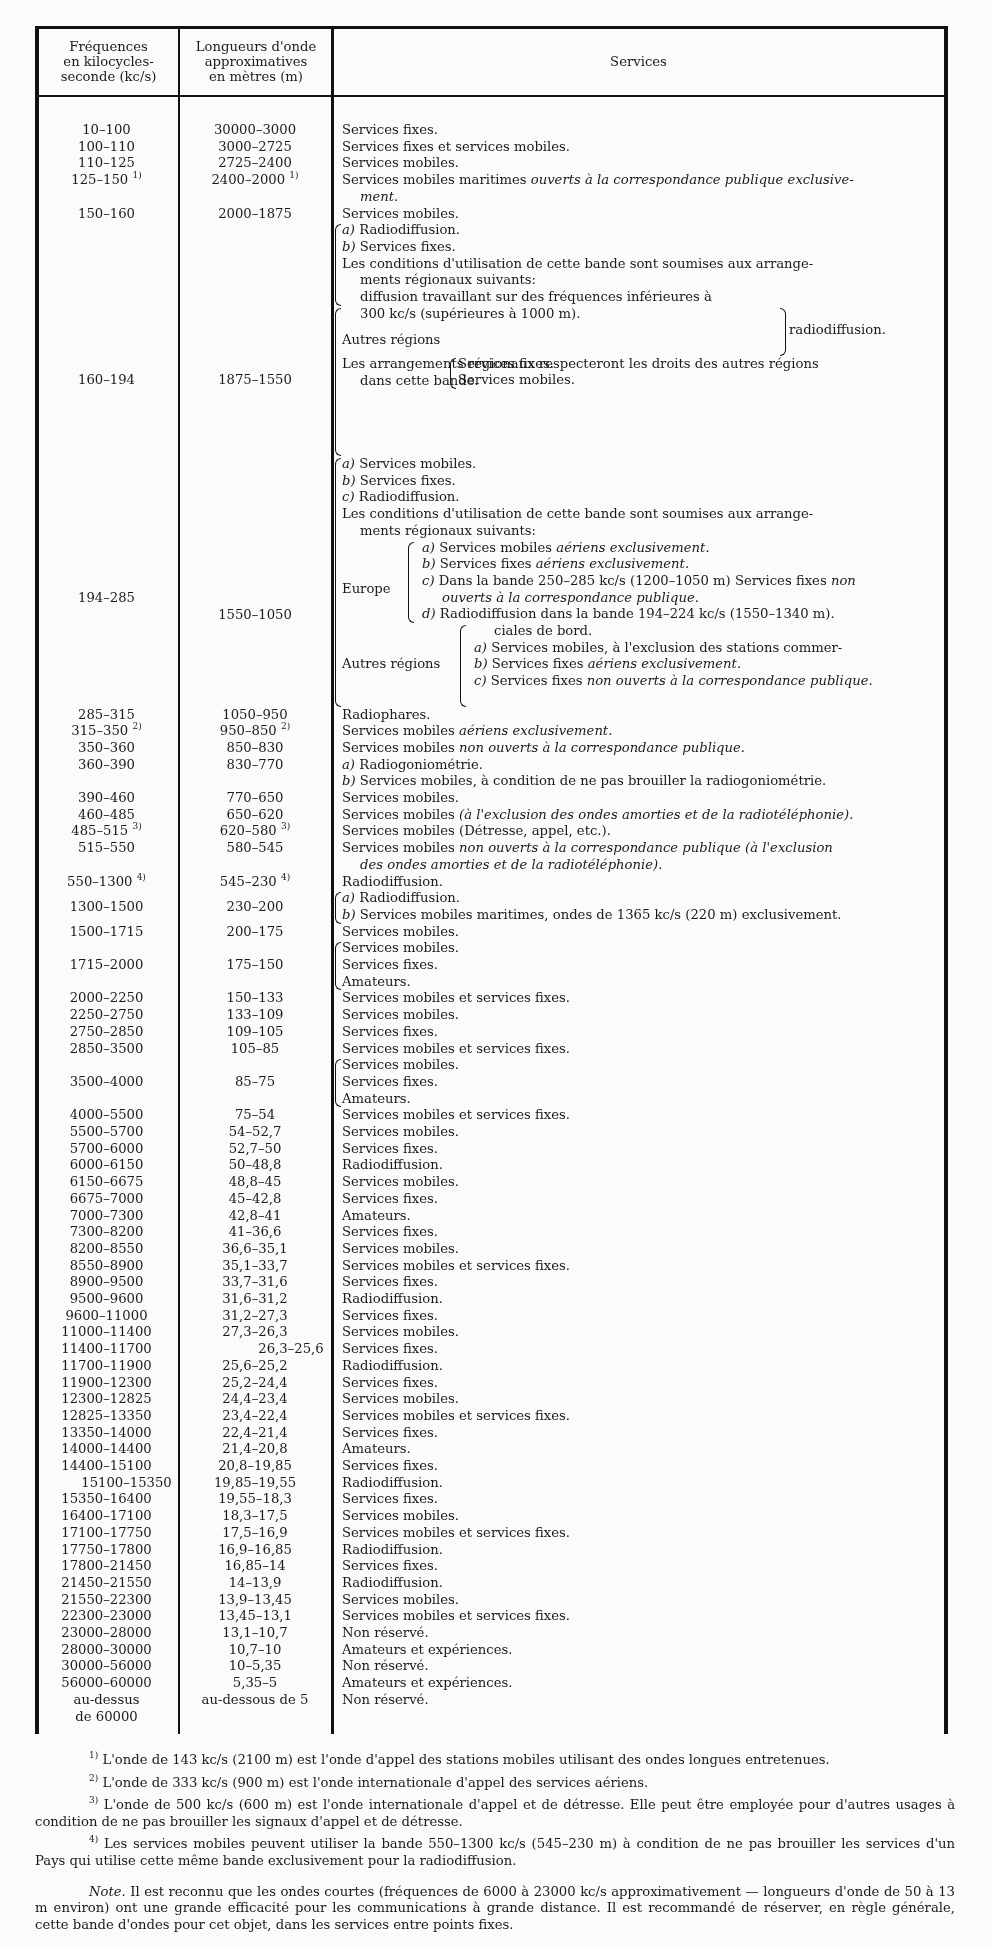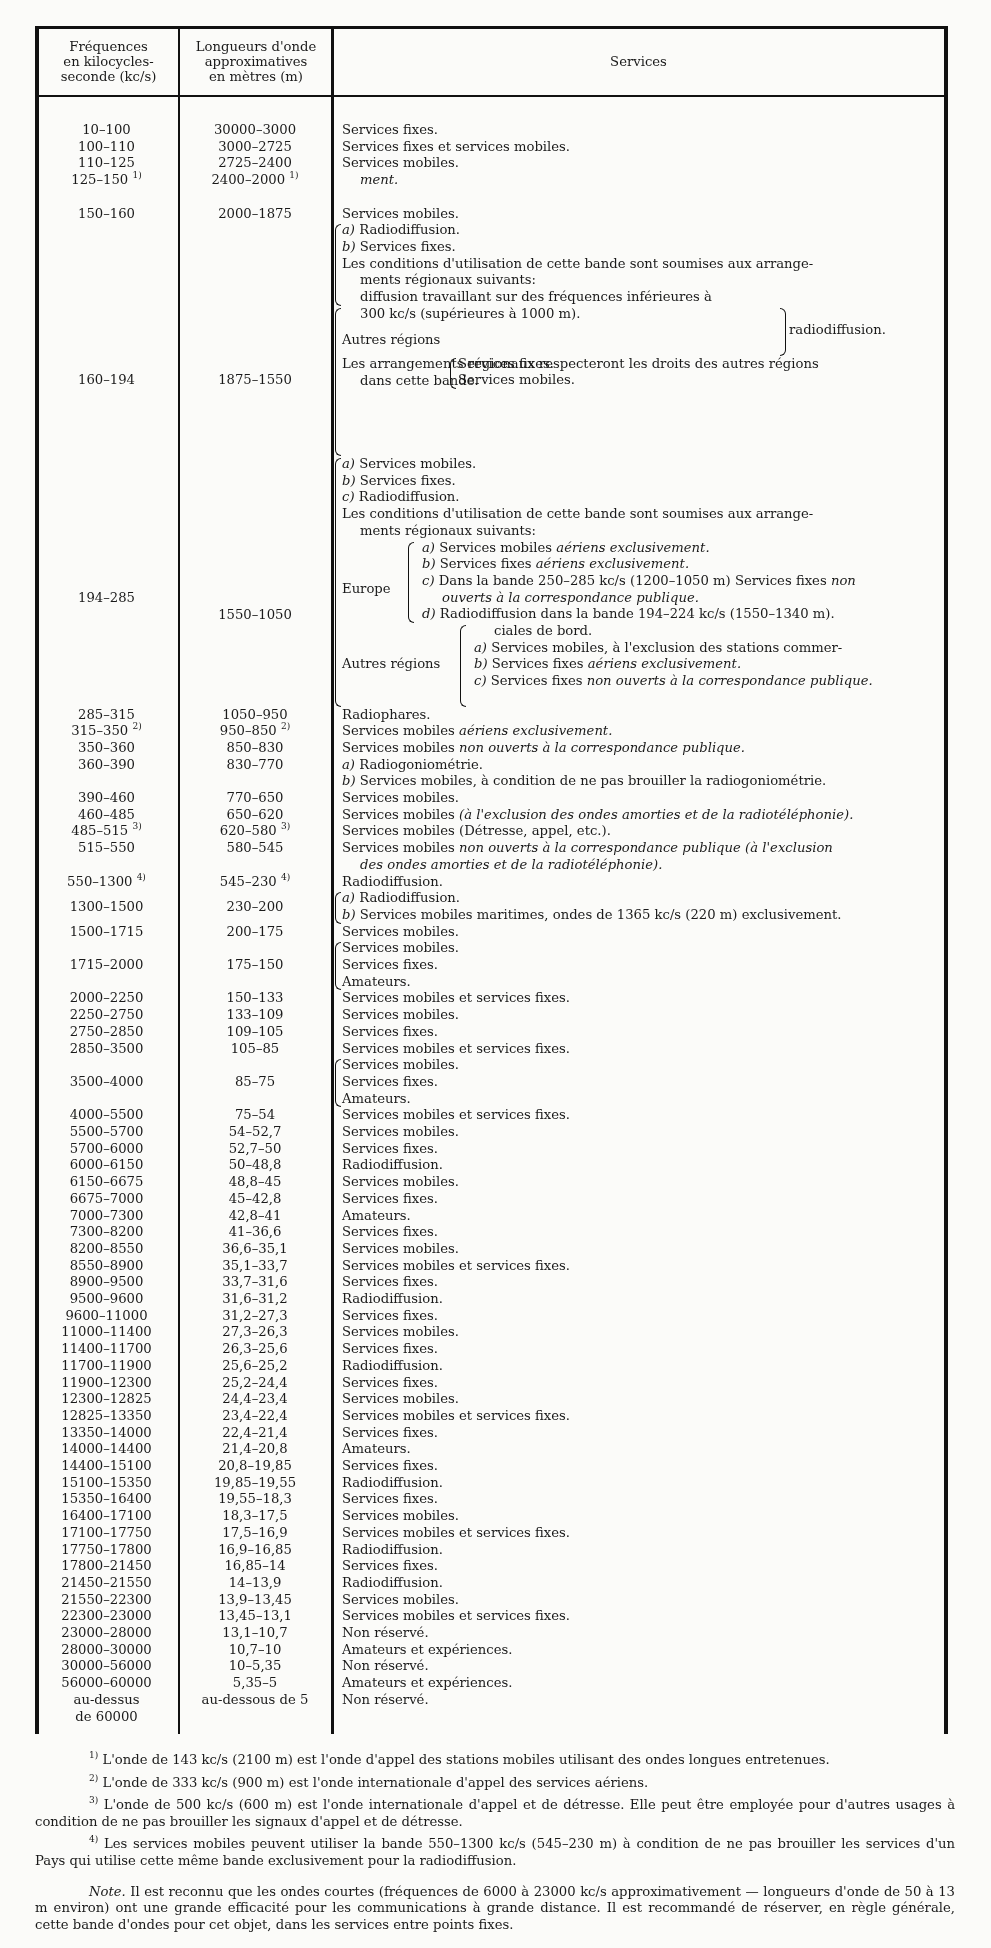--- a/index.html
+++ b/index.html
@@ -67,20 +67,21 @@
         <div class="c1" style="top: 0px;">110–125</div>
         <div class="c2" style="top: 0px;">2725–2400</div>
         <div class="c3">
           <div class="t">Services mobiles.</div>
         </div>
       </div>
       <div class="row" style="top: 146.1px; height: 33.4px;">
         <div class="c1" style="top: 0px;">125–150 <sup>1)</sup></div>
         <div class="c2" style="top: 0px;">2400–2000 <sup>1)</sup></div>
         <div class="c3">
+          <div class="t">Services mobiles maritimes <i>ouverts à la correspondance publique exclusive-</i></div>
           <div class="t ind"><i>ment.</i></div>
         </div>
       </div>
       <div class="row" style="top: 179.5px; height: 16.7px;">
         <div class="c1" style="top: 0px;">150–160</div>
         <div class="c2" style="top: 0px;">2000–1875</div>
         <div class="c3">
           <div class="t">Services mobiles.</div>
         </div>
       </div>
@@ -356,21 +357,21 @@
       </div>
       <div class="row" style="top: 1298.4px; height: 16.7px;">
         <div class="c1" style="top: 0px;">11000–11400</div>
         <div class="c2" style="top: 0px;">27,3–26,3</div>
         <div class="c3">
           <div class="t">Services mobiles.</div>
         </div>
       </div>
       <div class="row" style="top: 1315.1px; height: 16.7px;">
         <div class="c1" style="top: 0px;">11400–11700</div>
-        <div class="c2" style="top: 0px;">26,3–25,6</div>
+        <div class="c2" style="top: 0px; padding-left: 36px;">26,3–25,6</div>
         <div class="c3">
           <div class="t">Services fixes.</div>
         </div>
       </div>
       <div class="row" style="top: 1331.8px; height: 16.7px;">
         <div class="c1" style="top: 0px;">11700–11900</div>
         <div class="c2" style="top: 0px;">25,6–25,2</div>
         <div class="c3">
           <div class="t">Radiodiffusion.</div>
         </div>
@@ -411,21 +412,21 @@
         </div>
       </div>
       <div class="row" style="top: 1432px; height: 16.7px;">
         <div class="c1" style="top: 0px;">14400–15100</div>
         <div class="c2" style="top: 0px;">20,8–19,85</div>
         <div class="c3">
           <div class="t">Services fixes.</div>
         </div>
       </div>
       <div class="row" style="top: 1448.7px; height: 16.7px;">
-        <div class="c1" style="top: 0px;">15100–15350</div>
+        <div class="c1" style="top: 0px; padding-left: 20px;">15100–15350</div>
         <div class="c2" style="top: 0px;">19,85–19,55</div>
         <div class="c3">
           <div class="t">Radiodiffusion.</div>
         </div>
       </div>
       <div class="row" style="top: 1465.4px; height: 16.7px;">
         <div class="c1" style="top: 0px;">15350–16400</div>
         <div class="c2" style="top: 0px;">19,55–18,3</div>
         <div class="c3">
           <div class="t">Services fixes.</div>

